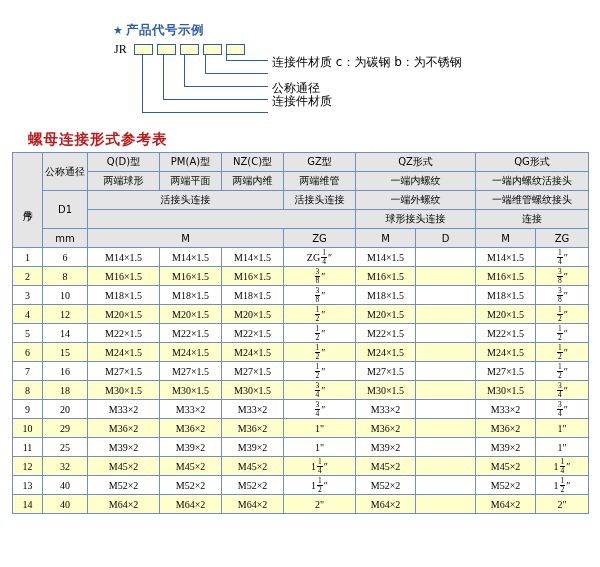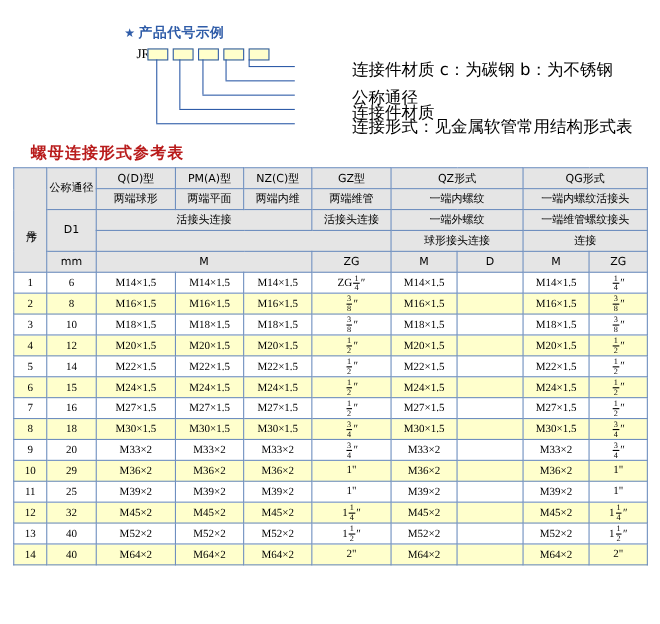--- a/index.html
+++ b/index.html
@@ -39,21 +39,20 @@
     letter-spacing: 0.5px;
     font-family: Liberation Mono, monospace;
   }
   .jr-label {
     position: absolute;
     left: 114px;
     top: 42px;
     font-size: 12px;
     color: #000;
     font-family: "Liberation Serif", serif;
-    margin-left: 10px;
   }
   .code-boxes {
     position: absolute;
     left: 134px;
     top: 44px;
     display: flex;
     gap: 4px;
   }
   .code-box {
     width: 17px;
@@ -67,24 +66,23 @@
     width: 1px;
     background: #2f5ca8;
   }
   .hline {
     position: absolute;
     height: 1px;
     background: #2f5ca8;
   }
   .leader-label {
     position: absolute;
-    font-size: 15px;
+    font-size: 12px;
     color: #000;
     white-space: nowrap;
-    margin-left: 48px;
   }
 
   
   .table-title {
     position: absolute;
     left: 12px;
     top: 130px;
     font-size: 14.5px;
     font-weight: bold;
     color: #b91c1c;
@@ -159,21 +157,20 @@
 
   <div class="hline" style="left:226px; top:60px;  width:42px;"></div>
   <div class="hline" style="left:205px; top:73px;  width:63px;"></div>
   <div class="hline" style="left:184px; top:86px;  width:84px;"></div>
   <div class="hline" style="left:163px; top:99px;  width:105px;"></div>
   <div class="hline" style="left:142px; top:112px; width:126px;"></div>
 
   <span class="leader-label" style="left:272px; top:54px;">连接件材质  c：为碳钢  b：为不锈钢</span>
   <span class="leader-label" style="left:272px; top:80px;">公称通径</span>
   <span class="leader-label" style="left:272px; top:93px;">连接件材质</span>
-  <span class="leader-label" style="left:272px; top:106px;">连接形式：见金属软管常用结构形式表</span>
 </div>
 
 <div class="table-title">螺母连接形式参考表</div>
 
 <table class="spec">
   <colgroup>
     <col style="width:30px">
     <col style="width:45px">
     <col style="width:72px">
     <col style="width:62px">

